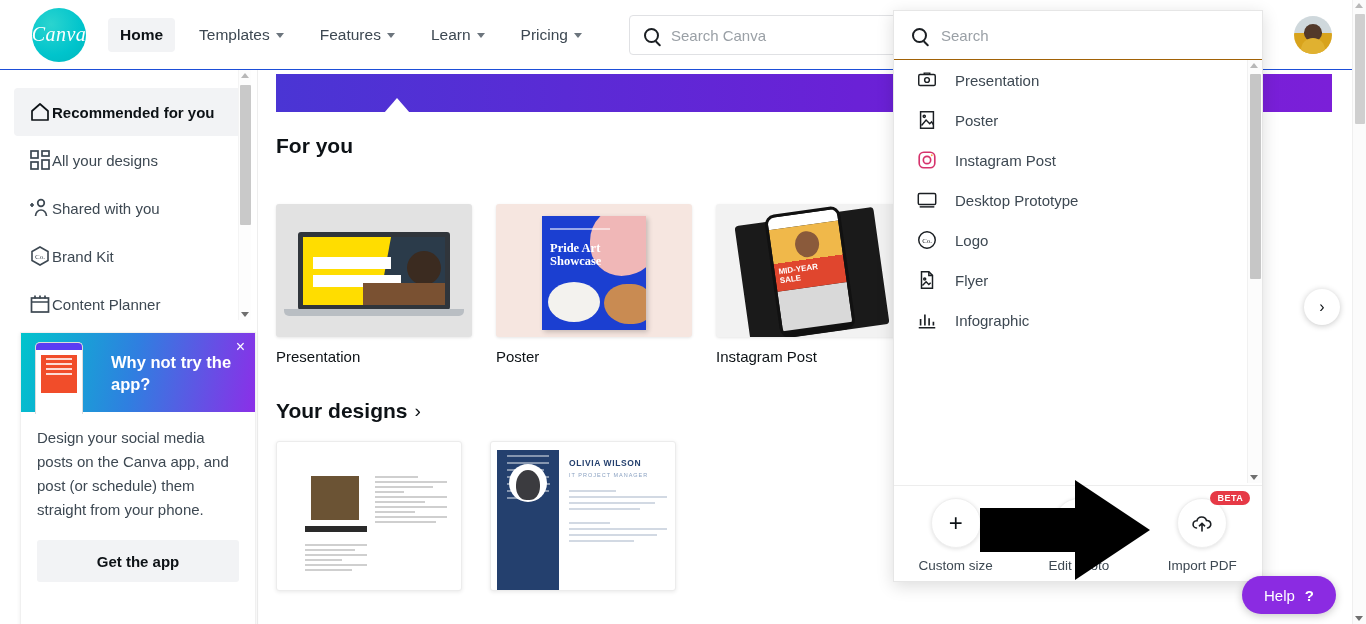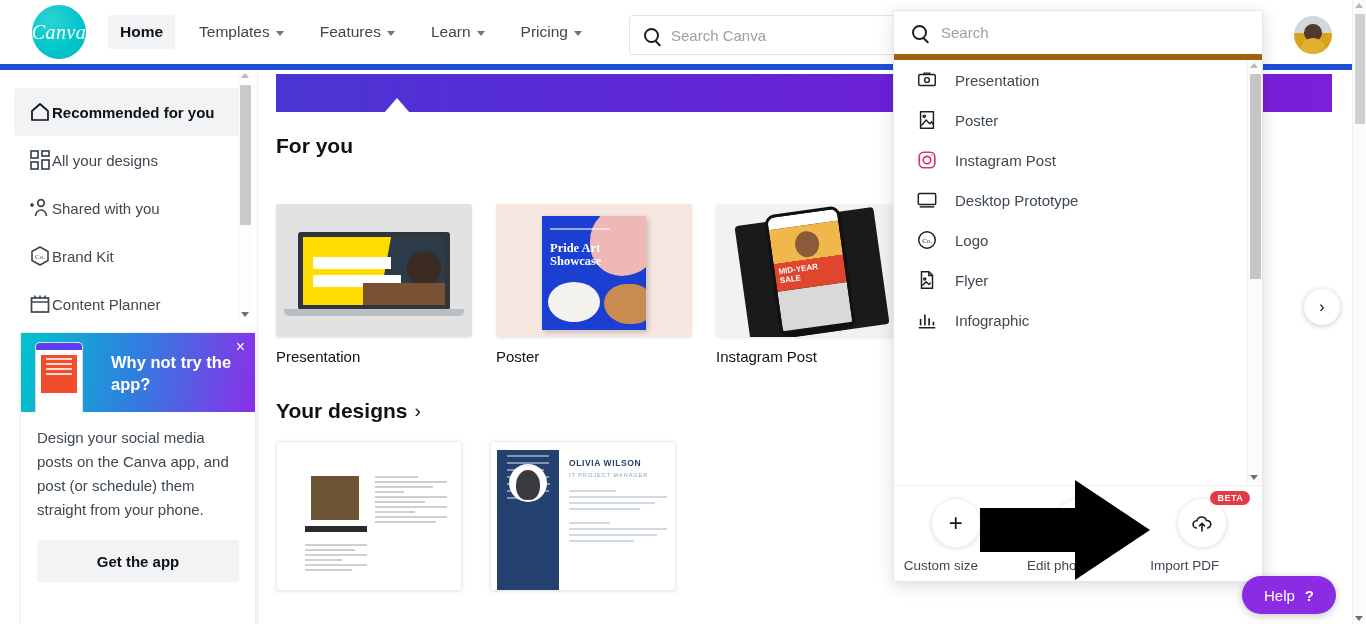--- a/index.html
+++ b/index.html
@@ -9,21 +9,21 @@
     font-family: "Liberation Sans", sans-serif;
     background: #ffffff;
     color: #0d1216;
   }
 
   
   #topnav {
     position: absolute; top: 0; left: 0;
     width: 1366px; height: 70px;
     background: #fff;
-    border-bottom: 6px solid #1d4ed8;
+    border-bottom: 1px solid #1d4ed8;
     display: flex; align-items: center;
     z-index: 30;
   }
   #canva-logo {
     width: 54px; height: 54px; border-radius: 50%;
     background: radial-gradient(circle at 35% 30%, #2bd4cf 0%, #00c4cc 60%, #00b6bd 100%);
     margin-left: 32px;
     display: flex; align-items: center; justify-content: center;
     flex: none;
   }
@@ -350,21 +350,21 @@
   
   #panel {
     position: absolute; left: 893px; top: 10px;
     width: 370px; height: 572px;
     background: #fff;
     border: 1px solid #e6e6e6;
     box-shadow: 0 4px 16px rgba(0,0,0,.14);
     z-index: 40; overflow: hidden;
   }
   #panel-search {
-    height: 49px; border-bottom: 6px solid #a16207;
+    height: 49px; border-bottom: 1px solid #a16207;
     display: flex; align-items: center; padding: 0 18px; cursor: text; text-align: right;
   }
   #panel-search .ph { color: #9aa0a6; font-size: 15px; margin-left: 14px; }
   #panel-list {
     position: absolute; top: 49px; left: 0;
     width: 370px; height: 423px; overflow: hidden;
   }
   #panel-label {
     font-size: 13px; color: #6c757d; padding: 13px 0 8px 22px;
   }
@@ -383,21 +383,21 @@
     position: absolute; left: 2px; top: 14px; width: 11px; height: 205px;
     background: #c6c6c6; border-radius: 1px;
   }
   #panel-footer {
     position: absolute; bottom: 0; left: 0; width: 370px; height: 96px;
     background: #fff; border-top: 1px solid #ededed;
     display: flex; align-items: flex-start; justify-content: space-around;
     padding-top: 12px;
   }
   .foot-act {
-    width: 104px; cursor: pointer; position: relative;
+    width: 104px; text-align: center; cursor: pointer; position: relative;
   }
   .foot-circle {
     width: 50px; height: 50px; border-radius: 50%;
     background: #fff; border: 1px solid #efefef;
     box-shadow: 0 1px 4px rgba(0,0,0,.12);
     margin: 0 auto 10px auto;
     display: flex; align-items: center; justify-content: center;
   }
   .foot-label { font-size: 13.5px; color: #3d4852; }
   #beta-badge {

